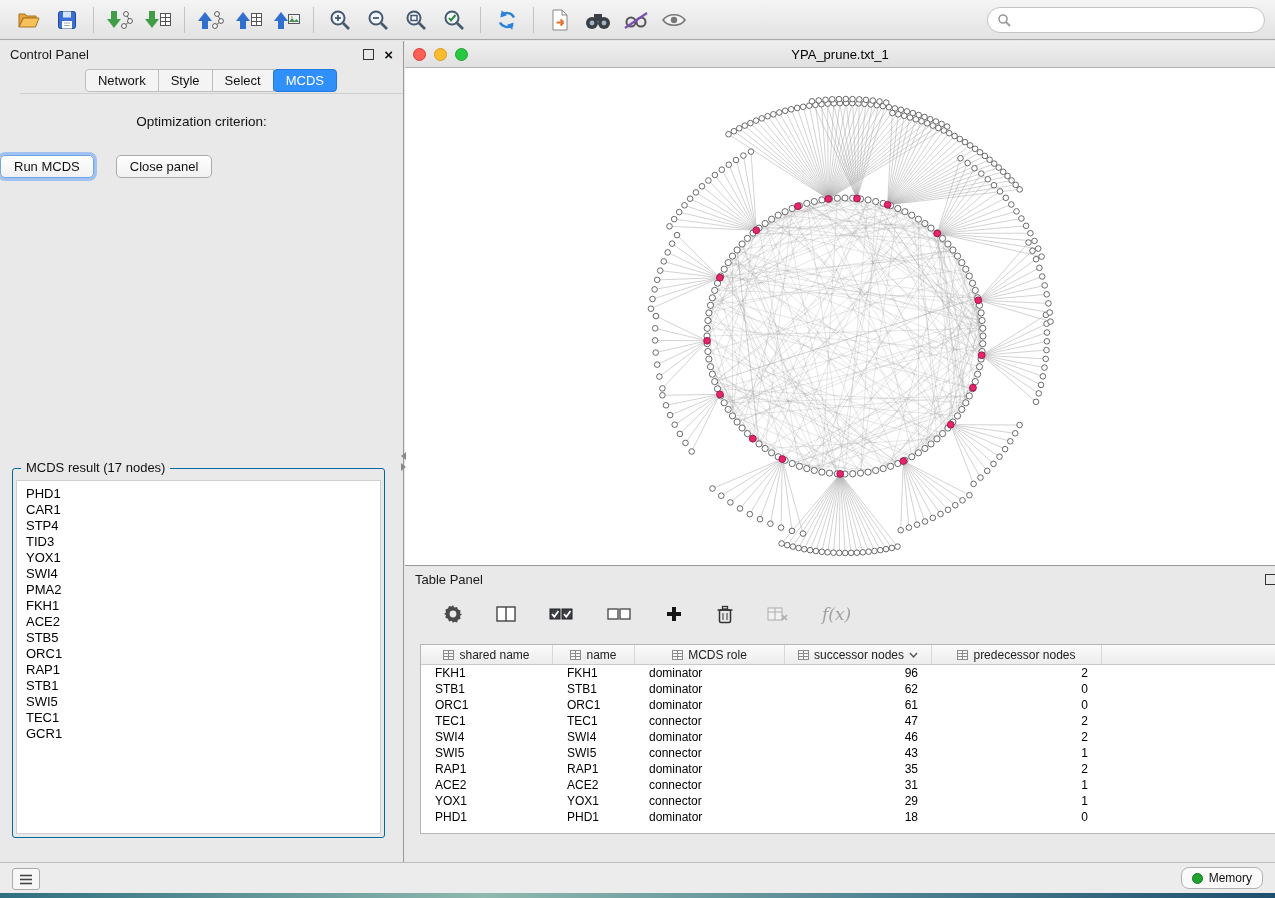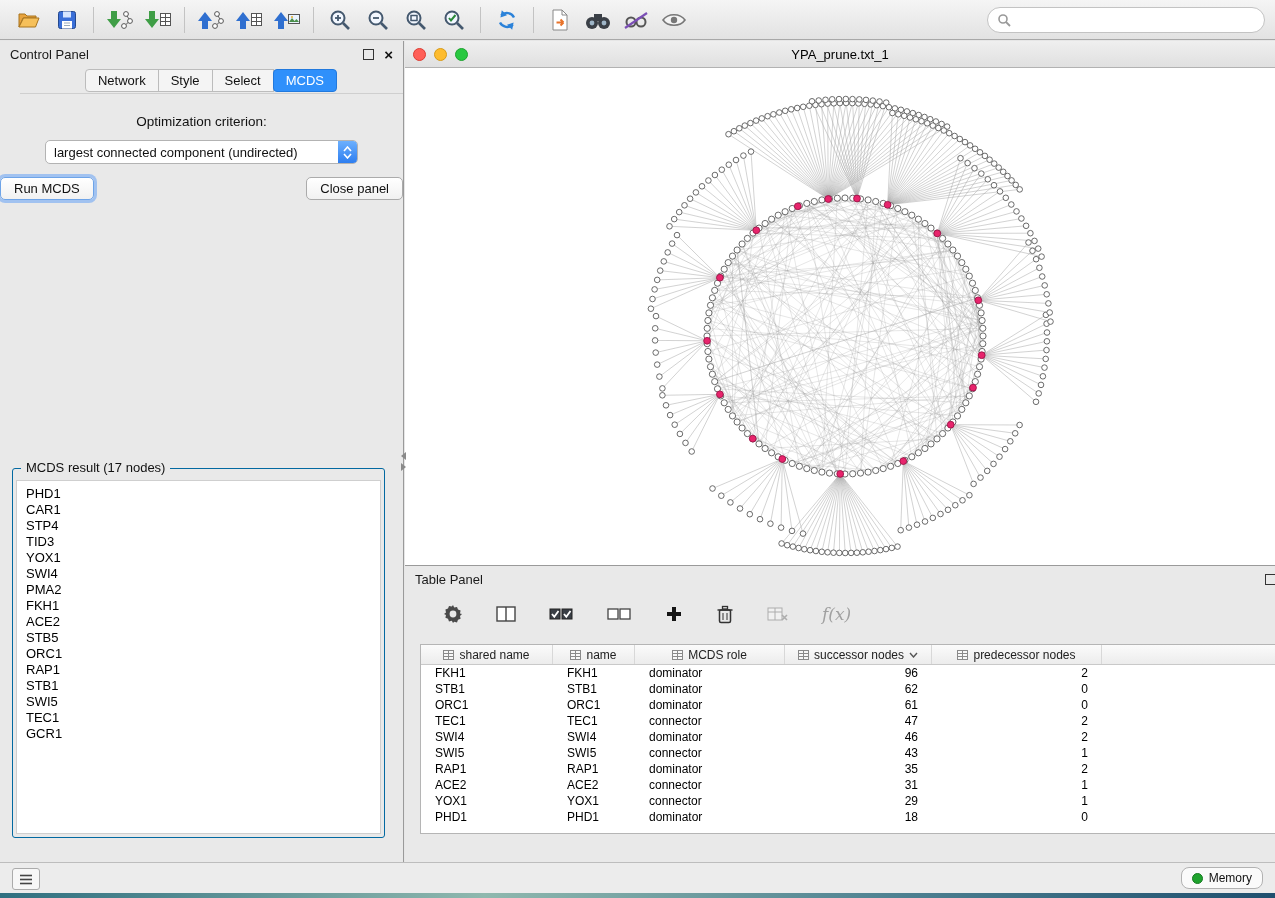--- a/index.html
+++ b/index.html
@@ -27,21 +27,21 @@
     height:17px;line-height:17px;white-space:nowrap;}
   .seg-tab:first-child{border-radius:4px 0 0 4px;}
   .seg-tab:last-child{border-radius:0 4px 4px 0;}
   .seg-tab.sel{background:#2f90fb;color:#fff;border-color:#2279dd;border-radius:4px;position:relative;z-index:2;}
   .opt-label{text-align:center;margin-top:20px;font-size:13.5px;color:#111;}
   .mac-select{width:313px;height:24px;margin:11px auto 0 auto;background:#fff;border:1px solid #b3b3b3;border-radius:5px;
     display:flex;align-items:center;font-size:13px;color:#111;box-sizing:border-box;overflow:hidden;}
   .mac-select .val{flex:1;padding-left:8px;white-space:nowrap;}
   .mac-stepper{width:19px;height:100%;background:linear-gradient(#6cb0fe,#2e7ef0);display:flex;flex-direction:column;
     align-items:center;justify-content:center;gap:1px;}
-  .btn-row{display:flex;justify-content:space-between;gap:0;margin-top:13px;}
+  .btn-row{display:flex;justify-content:flex-start;gap:22px;margin-top:26px;}
   .mac-btn{height:23px;padding:0 13px;font-size:13px;color:#111;background:linear-gradient(#ffffff,#f1f1f1);
     border:1px solid #ababab;border-radius:5px;font-family:"Liberation Sans",sans-serif;}
   .mac-btn.focused{box-shadow:0 0 0 3px rgba(102,163,245,0.55);border-color:#6ea4e8;}
   .mcds-group{position:absolute;left:12px;right:18px;top:427px;bottom:24px;border:1px solid #0369a1;border-radius:3px;}
   .mcds-legend{position:absolute;top:-9px;left:8px;background:#e9e9e9;padding:0 5px;font-size:13px;color:#111;}
   .mcds-list{position:absolute;left:3px;right:3px;top:11px;bottom:3px;background:#fff;border:1px solid #cfcfcf;
     overflow:hidden;padding:5px 0 0 9px;box-sizing:border-box;}
   .mcds-item{font-size:13px;line-height:16px;color:#000;}
 
   
@@ -249,31 +249,20 @@
       <span class="close-x">×</span>
     </div>
     <div class="tabbar" id="cp-tabs">
         <div class="seg-tab">Network</div>
         <div class="seg-tab">Style</div>
         <div class="seg-tab">Select</div>
         <div class="seg-tab sel">MCDS</div>
       </div>
     <div>
       <div class="opt-label">Optimization criterion:</div>
-      <div class="mac-select">
-        <span class="val">largest connected component (undirected)</span>
-        <span class="mac-stepper">
-          <svg width="9" height="6" viewBox="0 0 9 6">
-              <path d="M1 5l3.5-4L8 5" fill="none" stroke="#fff" stroke-width="1.6"></path>
-            </svg>
-          <svg width="9" height="6" viewBox="0 0 9 6">
-              <path d="M1 1l3.5 4L8 1" fill="none" stroke="#fff" stroke-width="1.6"></path>
-            </svg>
-        </span>
-      </div>
       <div class="btn-row">
         <button class="mac-btn focused">Run MCDS</button>
         <button class="mac-btn">Close panel</button>
       </div>
     </div>
     <div class="mcds-group">
       <span class="mcds-legend">MCDS result (17 nodes)</span>
       <div class="mcds-list" id="mcds-list">
           <div class="mcds-item">PHD1</div>
           <div class="mcds-item">CAR1</div>

